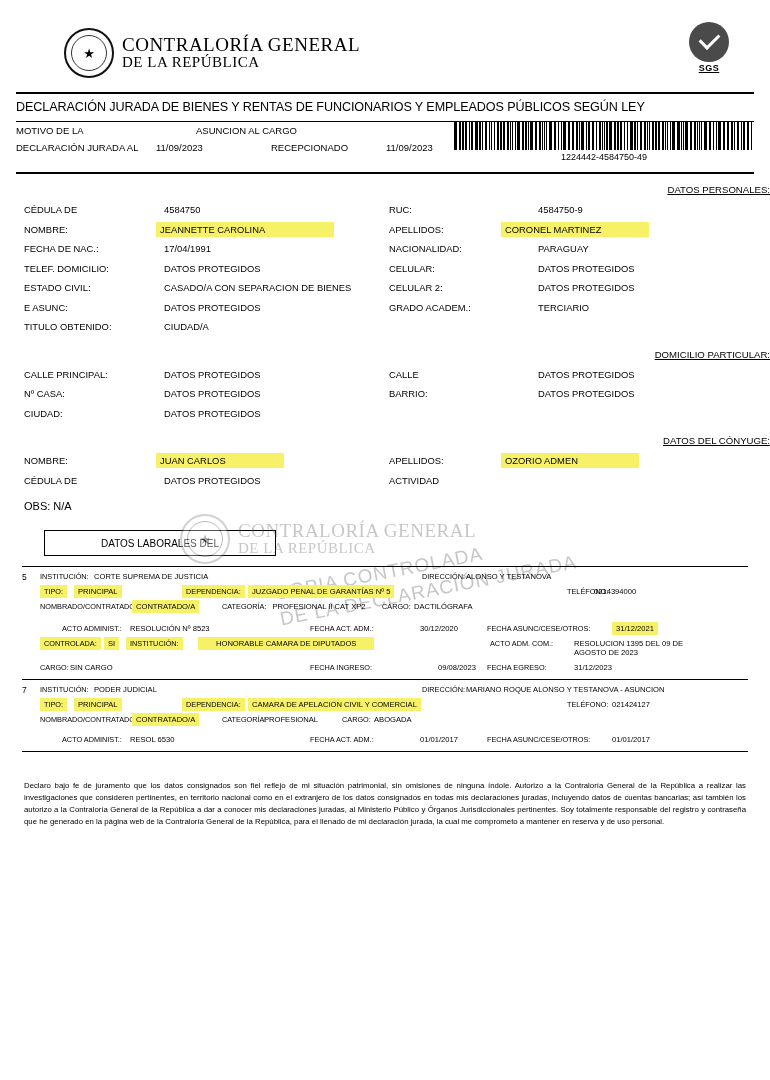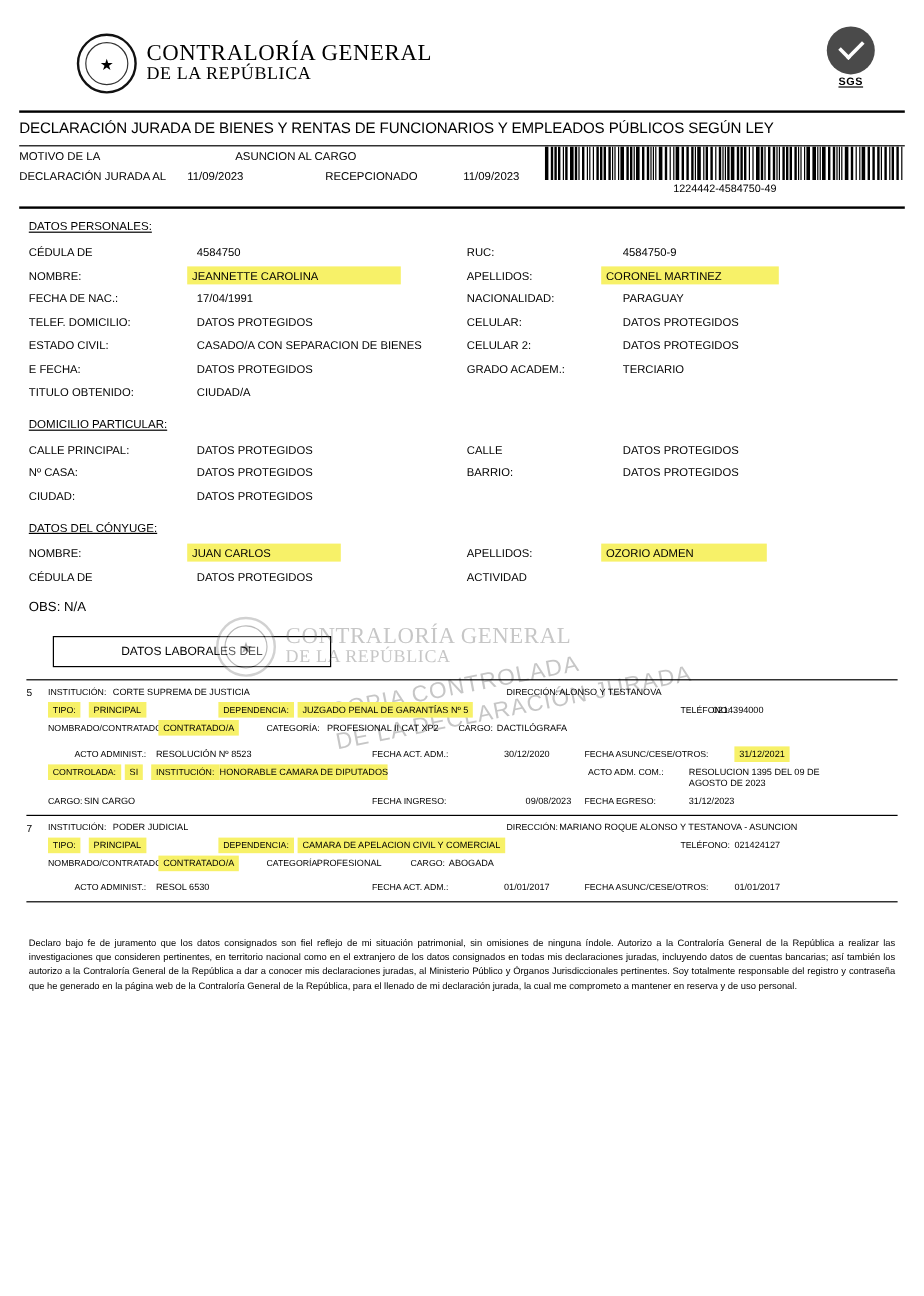--- a/index.html
+++ b/index.html
@@ -169,20 +169,21 @@
   .barcode-num {
     font-size: 9px;
     margin-top: 2px;
   }
 
   
   .section-title {
     font-size: 9.6px;
     text-decoration: underline;
     margin: 10px 0 7px 24px;
+    text-align: right;
   }
   .fields {
     position: relative;
     margin: 0 24px;
     font-size: 9.4px;
   }
   .frow {
     position: relative;
     height: 19.5px;
   }
@@ -199,21 +200,21 @@
     white-space: nowrap;
   }
   .f-lbl2 {
     position: absolute;
     left: 365px;
     top: 2px;
     white-space: nowrap;
   }
   .f-val2 {
     position: absolute;
-    left: 495px;
+    left: 514px;
     top: 2px;
     white-space: nowrap;
   }
   .hl {
     background: #f7f168;
     padding: 2px 4px;
     margin: -2px -4px;
   }
   .hl-wide {
     background: #f7f168;
@@ -495,21 +496,21 @@
       <span class="f-lbl2">CELULAR:</span>
       <span class="f-val2">DATOS PROTEGIDOS</span>
     </div>
     <div class="frow">
       <span class="f-lbl">ESTADO CIVIL:</span>
       <span class="f-val">CASADO/A CON SEPARACION DE BIENES</span>
       <span class="f-lbl2">CELULAR 2:</span>
       <span class="f-val2">DATOS PROTEGIDOS</span>
     </div>
     <div class="frow">
-      <span class="f-lbl">E FECHA:</span>
+      <span class="f-lbl">E ASUNC:</span>
       <span class="f-val">DATOS PROTEGIDOS</span>
       <span class="f-lbl2">GRADO ACADEM.:</span>
       <span class="f-val2">TERCIARIO</span>
     </div>
     <div class="frow">
       <span class="f-lbl">TITULO OBTENIDO:</span>
       <span class="f-val">CIUDAD/A</span>
     </div>
   </div>
 
@@ -603,21 +604,21 @@
         <span class="val-s" style="left:108px">RESOLUCIÓN Nº 8523</span>
         <span class="lbl-s" style="left:288px">FECHA ACT. ADM.:</span>
         <span class="val-s" style="left:398px">30/12/2020</span>
         <span class="lbl-s" style="left:465px">FECHA ASUNC/CESE/OTROS:</span>
         <span class="val-s hl-wide" style="left:590px;top:0;padding:2px 4px">31/12/2021</span>
       </div>
       <div class="lrow" style="height:24px">
         <span class="lbl-s hl-wide" style="left:18px;top:0;padding:2px 4px">CONTROLADA:</span>
         <span class="val-s hl-wide" style="left:82px;top:0;padding:2px 4px">SI</span>
         <span class="lbl-s hl-wide" style="left:104px;top:0;padding:2px 4px">INSTITUCIÓN:</span>
-        <span class="val-s hl-wide" style="left:161px;top:0;padding:2px 0">HONORABLE CAMARA DE DIPUTADOS</span>
+        <span class="val-s hl-wide" style="left:176px;top:0;padding:2px 18px">HONORABLE CAMARA DE DIPUTADOS</span>
         <span class="lbl-s" style="left:468px">ACTO ADM. COM.:</span>
         <span class="val-s" style="left:552px;white-space:normal;width:115px;line-height:1.25">RESOLUCION 1395 DEL 09 DE AGOSTO DE 2023</span>
       </div>
       <div class="lrow">
         <span class="lbl-s" style="left:18px">CARGO:</span>
         <span class="val-s" style="left:48px">SIN CARGO</span>
         <span class="lbl-s" style="left:288px">FECHA INGRESO:</span>
         <span class="val-s" style="left:416px">09/08/2023</span>
         <span class="lbl-s" style="left:465px">FECHA EGRESO:</span>
         <span class="val-s" style="left:552px">31/12/2023</span>

